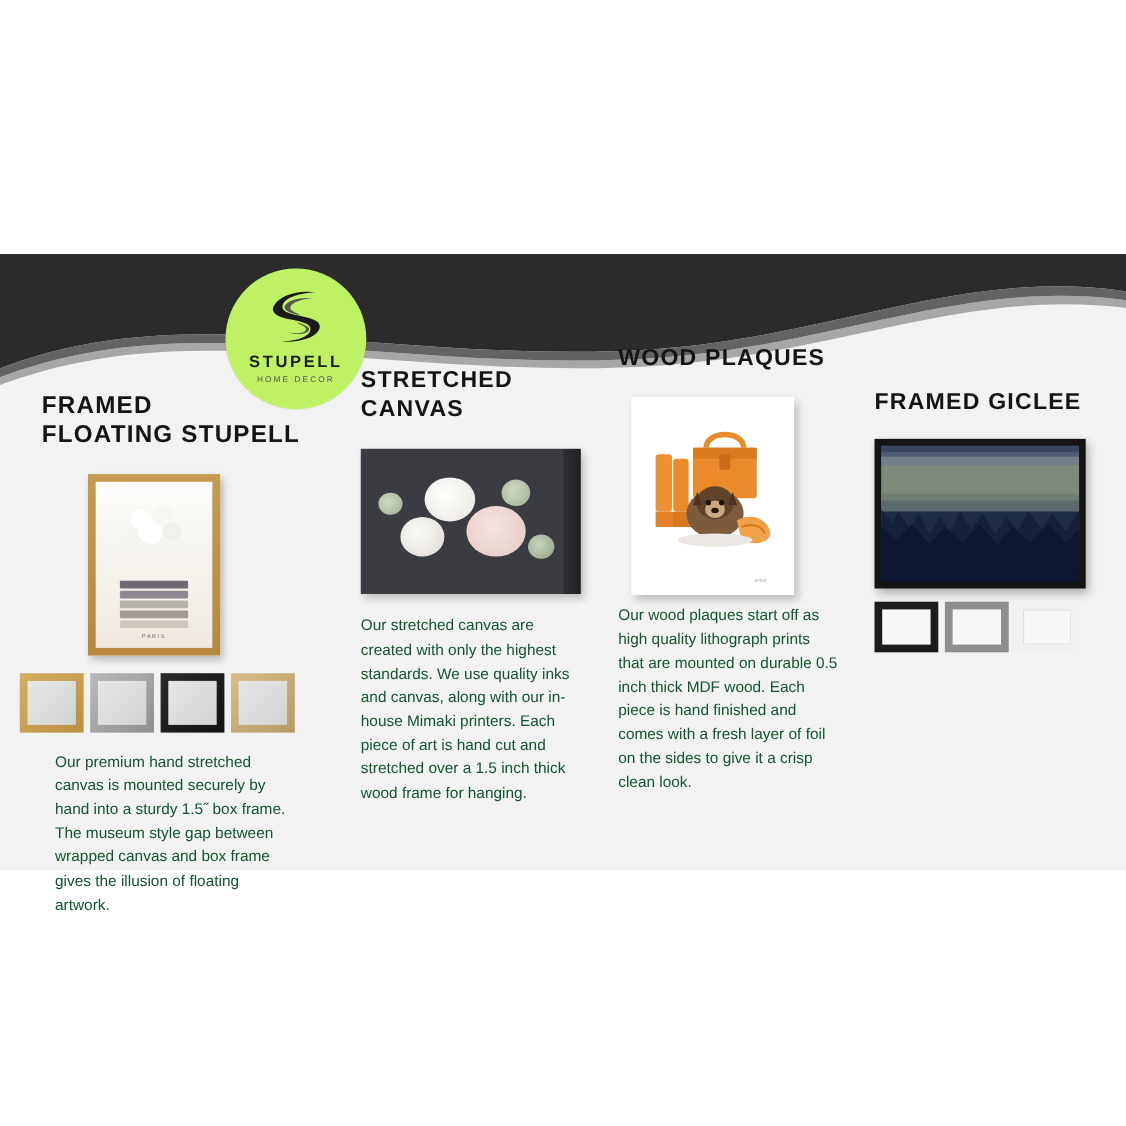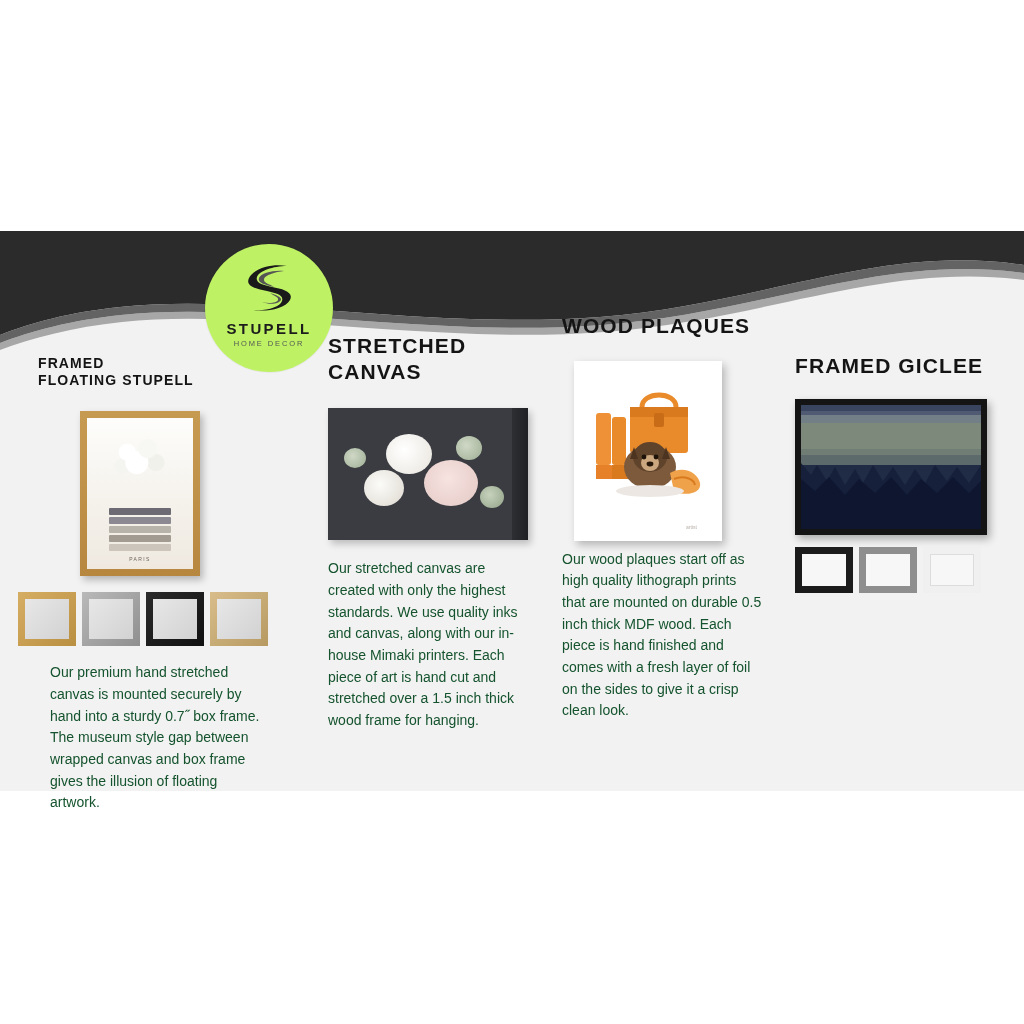--- a/index.html
+++ b/index.html
@@ -79,21 +79,21 @@
     font-size: 21px;
   }
   .col-body {
     font-size: 14px;
     line-height: 1.55;
     color: #14532d;
   }
 
   
   #col-floating { left: 38px; top: 355px; width: 250px; }
-  #col-floating .col-title { font-size: 14px; }
+  #col-floating .col-title { font-size: 22px; }
   .floating-art {
     position: relative;
     margin: 22px 0 0 42px;
     width: 120px;
     height: 165px;
     background: linear-gradient(180deg,#c79a52,#b8873f);
     padding: 7px;
     box-sizing: border-box;
     box-shadow: 3px 4px 7px rgba(0,0,0,0.25);
   }
@@ -284,21 +284,21 @@
         <div class="face"></div>
       </div>
     <div class="swatch" style="background:linear-gradient(135deg,#2a2a2a,#111)">
         <div class="face"></div>
       </div>
     <div class="swatch" style="background:linear-gradient(135deg,#d8bd8b,#b79a61)">
         <div class="face"></div>
       </div>
   </div>
 
-  <div class="col-body">Our premium hand stretched canvas is mounted securely by hand into a sturdy 0.7˝ box frame. The museum style gap between wrapped canvas and box frame gives the illusion of floating artwork.</div>
+  <div class="col-body">Our premium hand stretched canvas is mounted securely by hand into a sturdy 1.5˝ box frame. The museum style gap between wrapped canvas and box frame gives the illusion of floating artwork.</div>
 </div>
 
 <div class="col" id="col-stretched">
   <div class="col-title">
     <div>STRETCHED</div>
     <div>CANVAS</div>
   </div>
 
   <div class="canvas-art">
     <div class="fl" style="left:58px;top:26px;width:46px;height:40px;background:radial-gradient(circle at 40% 40%,#ffffff,#e8e4dc)"></div>

